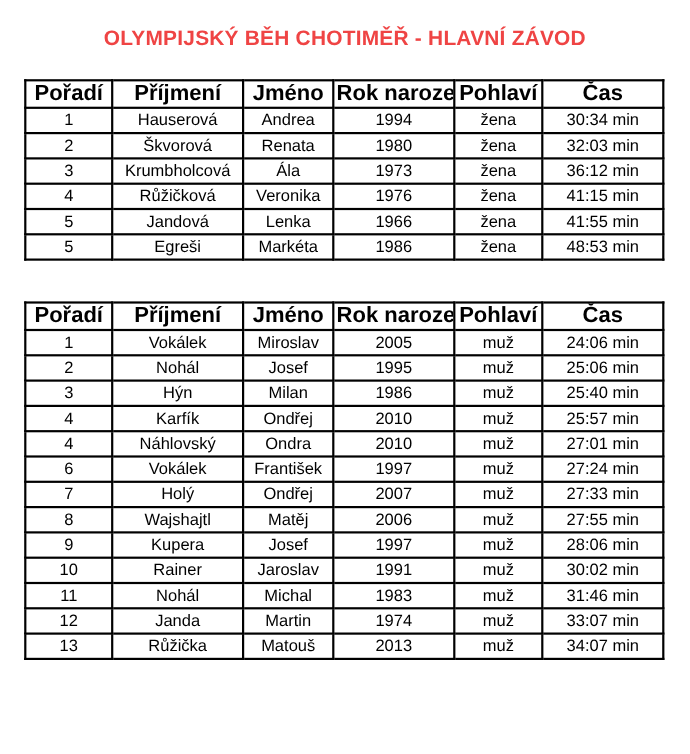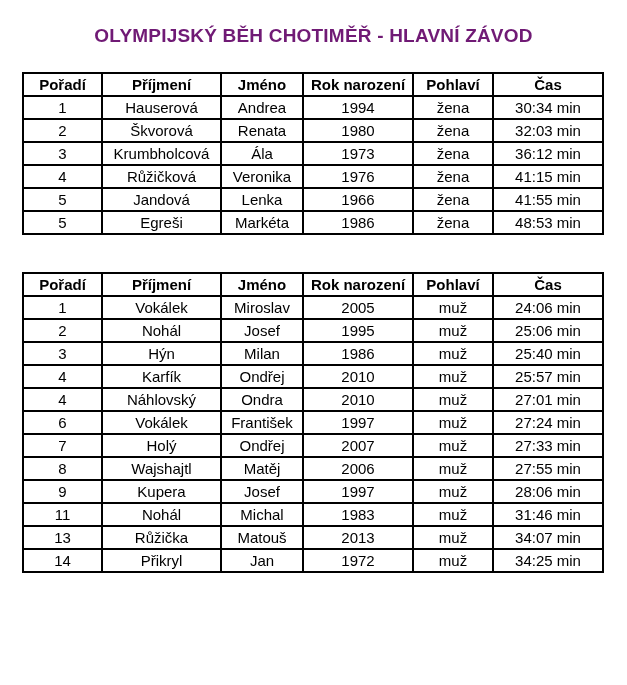--- a/index.html
+++ b/index.html
@@ -15,21 +15,21 @@
       color: #000000;
       overflow: hidden;
     }
     .doc-title {
       margin: 0;
       padding-top: 25px;
       text-align: center;
       font-size: 19px;
       line-height: 21px;
       font-weight: bold;
-      color: #701a75;
+      color: #ef4444;
       letter-spacing: 0.2px;
     }
     table.results {
       border-collapse: collapse;
       table-layout: fixed;
       width: 580px;
       margin-left: 22px;
       font-size: 15px;
     }
     table.results th,
@@ -37,21 +37,21 @@
       border: 2px solid #000000;
       height: 23px;
       padding: 0 2px;
       text-align: center;
       vertical-align: middle;
       white-space: nowrap;
       overflow: hidden;
     }
     table.results th {
       font-weight: bold;
-      font-size: 15px;
+      font-size: 20px;
     }
     #table-women { margin-top: 26px; }
     #table-men   { margin-top: 37px; }
     .col-rank      { width: 79px; }
     .col-surname   { width: 119px; }
     .col-firstname { width: 82px; }
     .col-year      { width: 110px; }
     .col-gender    { width: 80px; }
     .col-time      { width: 110px; }
   </style>
@@ -217,37 +217,45 @@
       </tr>
       <tr>
         <td>9</td>
         <td>Kupera</td>
         <td>Josef</td>
         <td>1997</td>
         <td>muž</td>
         <td>28:06 min</td>
       </tr>
       <tr>
+        <td>10</td>
+        <td>Rainer</td>
+        <td>Jaroslav</td>
+        <td>1991</td>
+        <td>muž</td>
+        <td>30:02 min</td>
+      </tr>
+      <tr>
         <td>11</td>
         <td>Nohál</td>
         <td>Michal</td>
         <td>1983</td>
         <td>muž</td>
         <td>31:46 min</td>
       </tr>
       <tr>
+        <td>12</td>
+        <td>Janda</td>
+        <td>Martin</td>
+        <td>1974</td>
+        <td>muž</td>
+        <td>33:07 min</td>
+      </tr>
+      <tr>
         <td>13</td>
         <td>Růžička</td>
         <td>Matouš</td>
         <td>2013</td>
         <td>muž</td>
         <td>34:07 min</td>
       </tr>
-      <tr>
-        <td>14</td>
-        <td>Přikryl</td>
-        <td>Jan</td>
-        <td>1972</td>
-        <td>muž</td>
-        <td>34:25 min</td>
-      </tr>
     </tbody>
 </table>
 
 </body></html>

